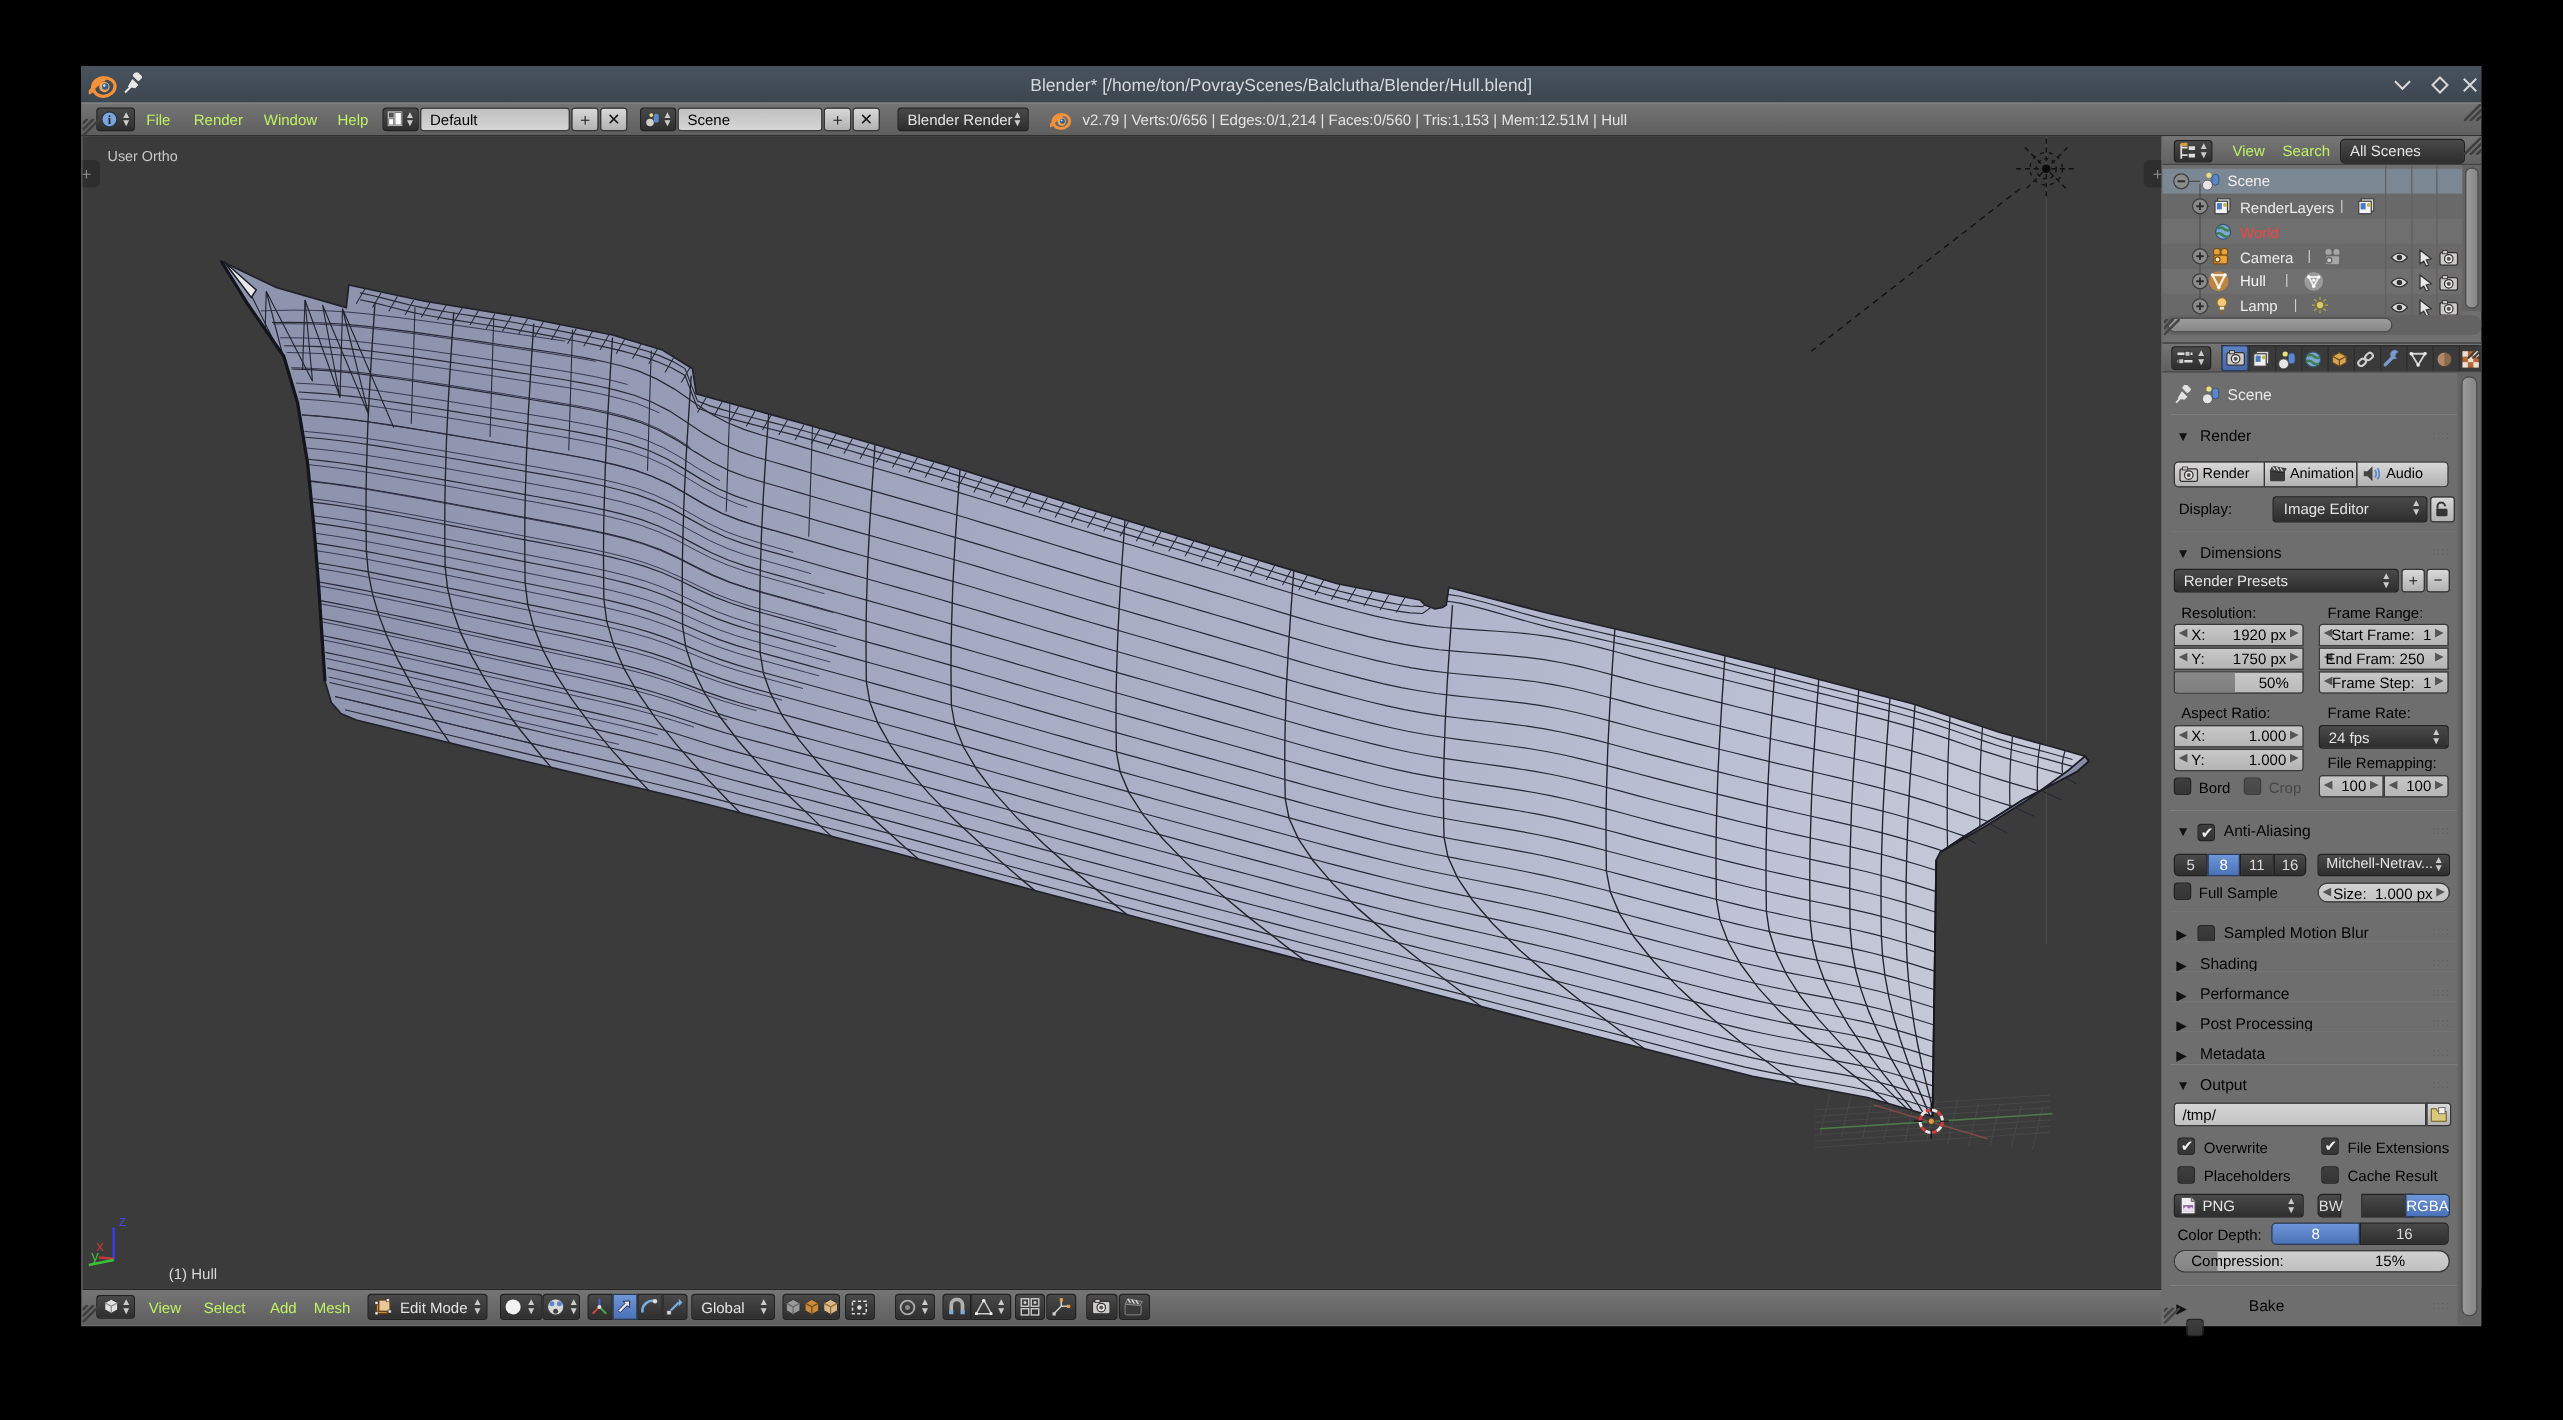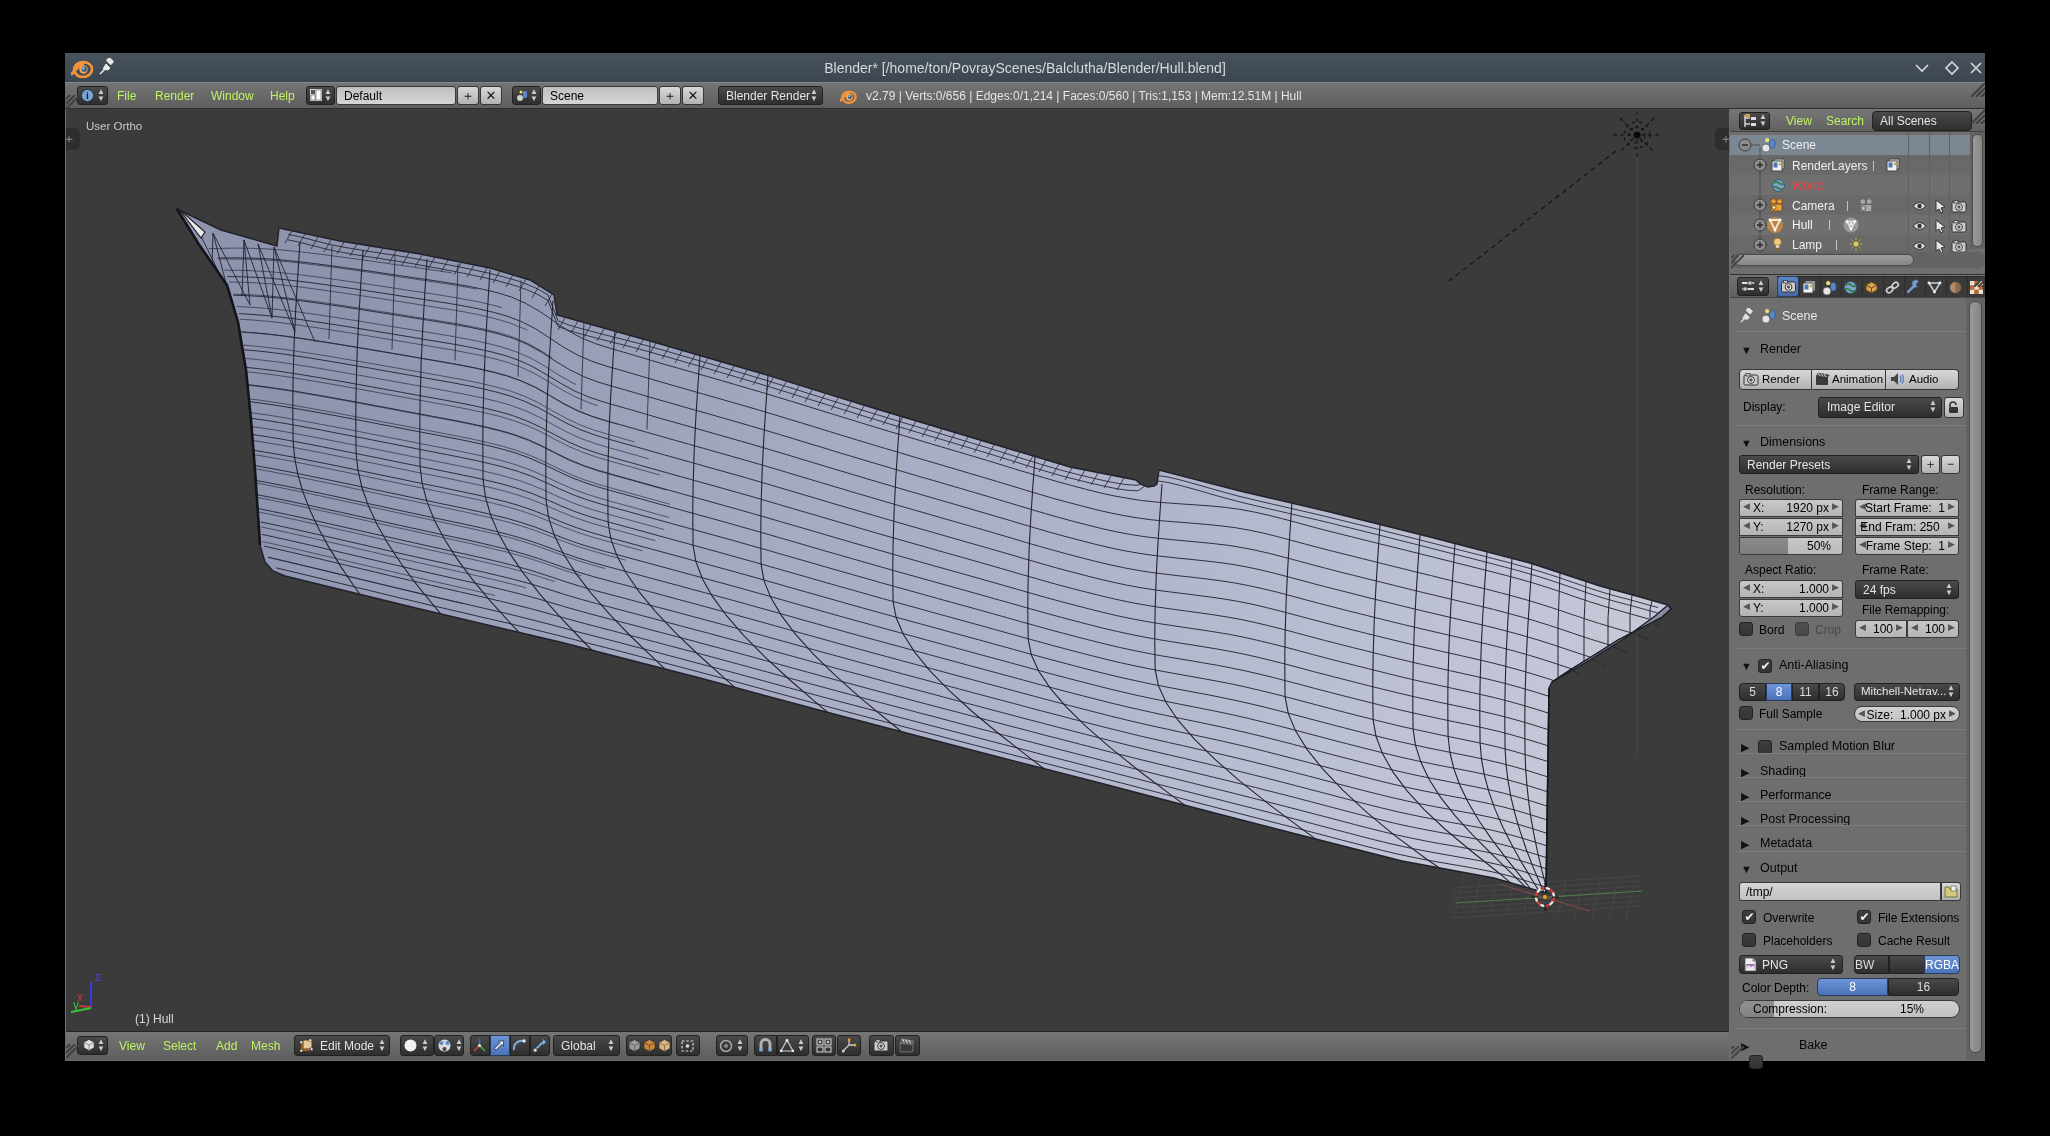--- a/index.html
+++ b/index.html
@@ -587,21 +587,21 @@
 <div class="abs txt" style="left:1862px;top:483px;">Frame Range:</div>
 <div class="abs" style="left:1739px;top:499px;width:104px;height:18px;background:linear-gradient(#c8c8c8,#b4b4b4);border:1px solid #3a3a3a;border-radius:3px 3px 0 0;"></div>
 <div class="abs" style="left:1743px;top:501px;color:#555;font-size:9px;">◀</div>
 <div class="abs" style="left:1832px;top:501px;color:#555;font-size:9px;">▶</div>
 <div class="abs txt" style="left:1753px;top:501px;">X:</div>
 <div class="abs txt" style="left:1739px;top:501px;width:90px;text-align:right;">1920 px</div>
 <div class="abs" style="left:1739px;top:518px;width:104px;height:18px;background:linear-gradient(#c8c8c8,#b4b4b4);border:1px solid #3a3a3a;border-radius:0;"></div>
 <div class="abs" style="left:1743px;top:520px;color:#555;font-size:9px;">◀</div>
 <div class="abs" style="left:1832px;top:520px;color:#555;font-size:9px;">▶</div>
 <div class="abs txt" style="left:1753px;top:520px;">Y:</div>
-<div class="abs txt" style="left:1739px;top:520px;width:90px;text-align:right;">1270 px</div>
+<div class="abs txt" style="left:1739px;top:520px;width:90px;text-align:right;">1750 px</div>
 <div class="abs" style="left:1739px;top:537px;width:104px;height:18px;background:linear-gradient(#c8c8c8,#bababa);border:1px solid #3a3a3a;border-radius:0 0 3px 3px;overflow:hidden;">
     <div style="position:absolute;left:0;top:0;width:48px;height:18px;background:linear-gradient(#8a8a8a,#7c7c7c);"></div>
   </div>
 <div class="abs txt" style="left:1739px;top:539px;width:92px;text-align:right;">50%</div>
 <div class="abs" style="left:1855px;top:499px;width:104px;height:18px;background:linear-gradient(#c8c8c8,#b4b4b4);border:1px solid #3a3a3a;border-radius:3px 3px 0 0;"></div>
 <div class="abs" style="left:1859px;top:501px;color:#555;font-size:9px;">◀</div>
 <div class="abs" style="left:1948px;top:501px;color:#555;font-size:9px;">▶</div>
 <div class="abs txt" style="left:1855px;top:501px;width:90px;text-align:right;">Start Frame:&nbsp; 1</div>
 <div class="abs" style="left:1855px;top:518px;width:104px;height:18px;background:linear-gradient(#c8c8c8,#b4b4b4);border:1px solid #3a3a3a;border-radius:0;"></div>
 <div class="abs" style="left:1859px;top:520px;color:#555;font-size:9px;">◀</div>
@@ -699,21 +699,21 @@
 <div class="abs txt" style="left:1878px;top:934px;">Cache Result</div>
 <div class="abs btnd" style="left:1739px;top:955px;width:104px;height:19px;"></div>
 <svg class="abs" style="left:1744px;top:957px" width="13" height="15" viewBox="0 0 13 15">
     <path d="M1 1 L9 1 L12 4 L12 14 L1 14 Z" fill="#efefef" stroke="#555" stroke-width=".8"></path>
     <path d="M9 1 L9 4 L12 4" fill="#bbb" stroke="#555" stroke-width=".8"></path>
     <rect x="2.5" y="7" width="8" height="5" fill="#9a6aa8"></rect>
     <path d="M2.5 10 L5 8 L7 10 L9 8.5 L10.5 10 L10.5 12 L2.5 12 Z" fill="#e8e0f0"></path>
   </svg>
 <div class="abs wtxt" style="left:1762px;top:958px;">PNG</div>
 <div class="abs" style="left:1829px;top:957px;color:#ccc;font-size:8px;line-height:7px;">▲<br>▼</div>
-<div class="abs btnd" style="left:1854px;top:955px;width:35px;height:19px;border-radius:4px 0 0 4px;text-align:left;font-size:12px;line-height:18px;">BW</div>
+<div class="abs btnd" style="left:1854px;top:955px;width:19px;height:19px;border-radius:4px 0 0 4px;text-align:right;font-size:12px;line-height:18px;">BW</div>
 <div class="abs btnd" style="left:1889px;top:955px;width:35px;height:19px;border-radius:0;text-align:center;font-size:12px;line-height:18px;padding-left:40px;">RGB</div>
 <div class="abs btnb" style="left:1924px;top:955px;width:36px;height:19px;border-radius:0 4px 4px 0;text-align:center;font-size:12px;line-height:18px;">RGBA</div>
 <div class="abs txt" style="left:1742px;top:981px;">Color Depth:</div>
 <div class="abs btnb" style="left:1817px;top:978px;width:71px;height:18px;border-radius:4px 0 0 4px;text-align:center;font-size:12px;line-height:16px;">8</div>
 <div class="abs btnd" style="left:1888px;top:978px;width:71px;height:18px;border-radius:0 4px 4px 0;text-align:center;font-size:12px;line-height:16px;">16</div>
 <div class="abs" style="left:1739px;top:1000px;width:221px;height:18px;background:linear-gradient(#d0d0d0,#c0c0c0);border:1px solid #3a3a3a;border-radius:9px;overflow:hidden;">
     <div style="position:absolute;left:0;top:0;width:34px;height:18px;background:linear-gradient(#909090,#828282);"></div>
   </div>
 <div class="abs txt" style="left:1753px;top:1002px;">Compression:</div>
 <div class="abs txt" style="left:1900px;top:1002px;">15%</div>

